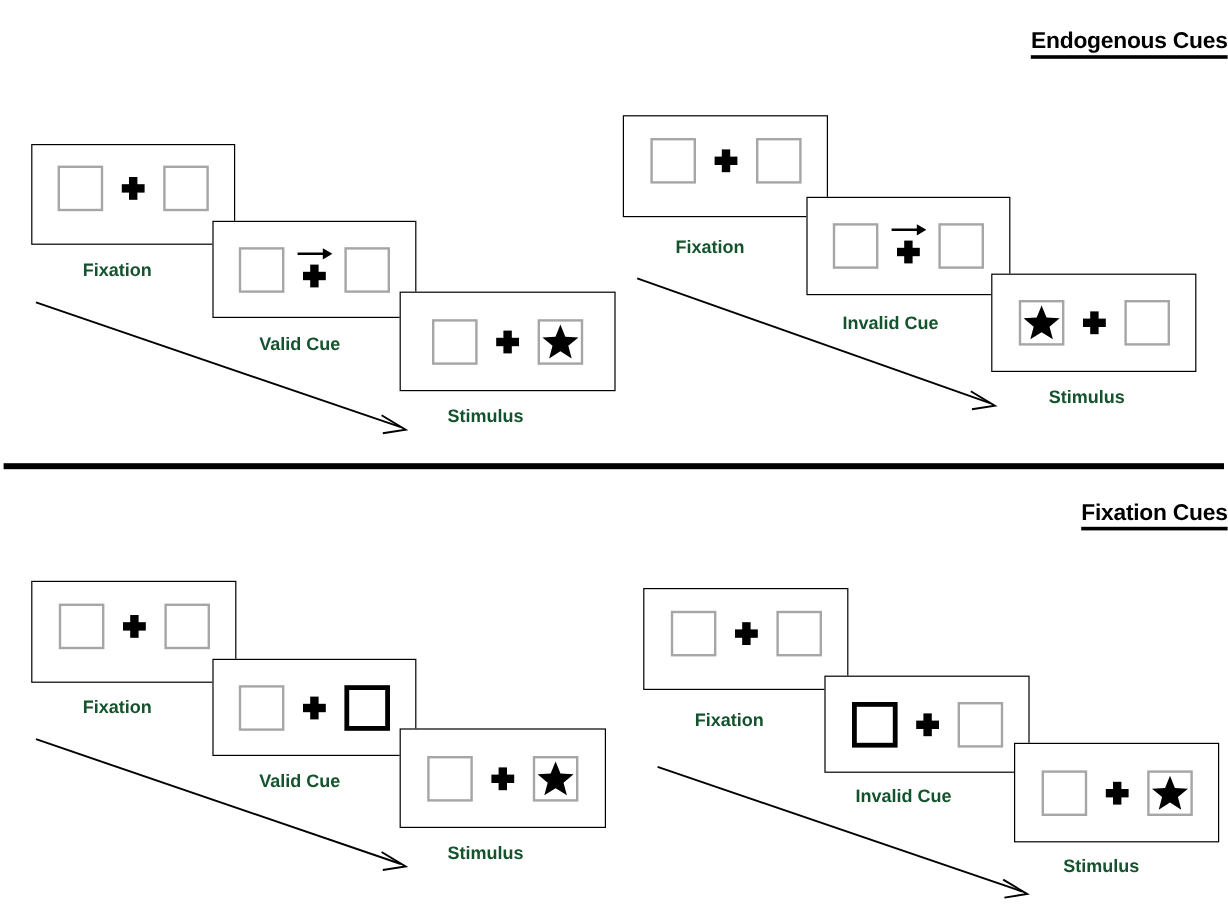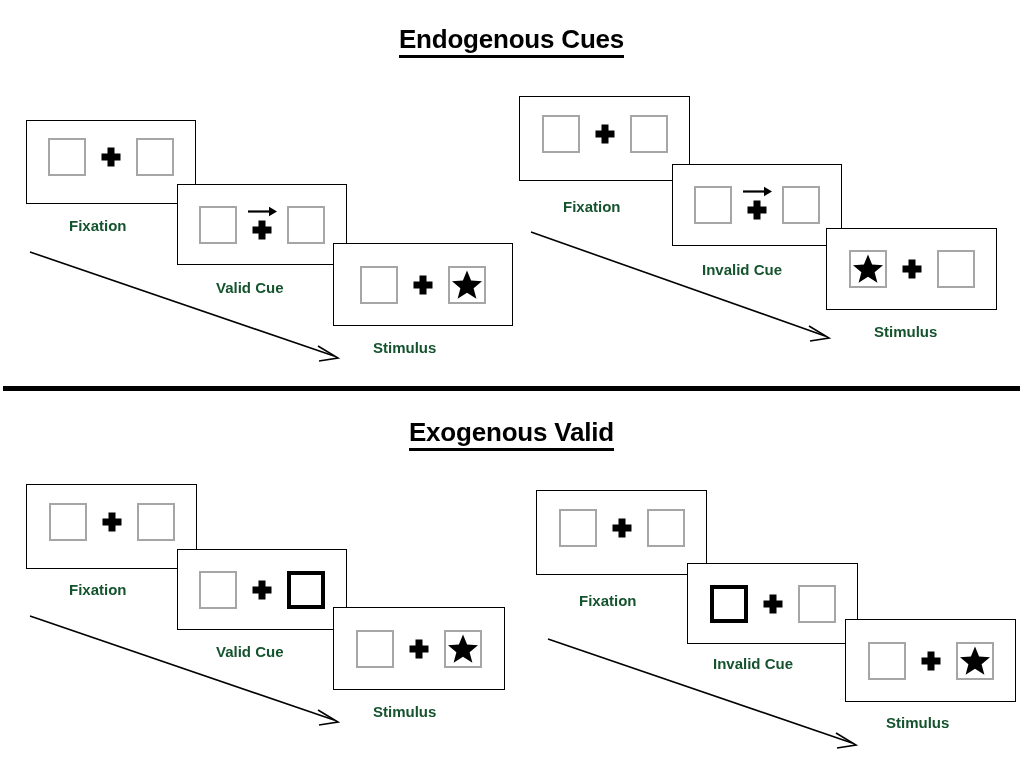--- a/index.html
+++ b/index.html
@@ -13,22 +13,22 @@
     position: relative;
     overflow: hidden;
     font-family: "Liberation Sans", sans-serif;
     color: #000000;
   }
 
   
   .section-title {
     position: absolute;
     width: 100%;
-    text-align: center;
-    font-size: 26px;
+    text-align: right;
+    font-size: 19px;
     font-weight: bold;
     letter-spacing: -0.2px;
     color: #000;
   }
   .section-title span {
     border-bottom: 3px solid #000;
     padding-bottom: 1px;
   }
 
   
@@ -231,21 +231,21 @@
 <div class="caption" style="left:874px; top:323px;">Stimulus</div>
 
 <svg class="flow-arrow" style="left:529px; top:228px;" width="320" height="120" viewBox="0 0 320 120">
   <line x1="2" y1="4" x2="296" y2="108" stroke="#000" stroke-width="1.6"></line>
   <polyline points="280,98 300,110 281,113" fill="none" stroke="#000" stroke-width="1.6"></polyline>
 </svg>
 
 <div class="divider" style="top:386px;"></div>
 
 <div class="section-title" style="left:0; top:417px;">
-  <span>Exogenous Valid</span>
+  <span>Fixation Cues</span>
 </div>
 
 <div class="panel tall" style="left:26px; top:484px; width:171px; height:85px;">
   <div class="panel-inner">
     <div class="box"></div>
     <div class="cross">
       <div class="plus"></div>
     </div>
     <div class="box"></div>
   </div>

